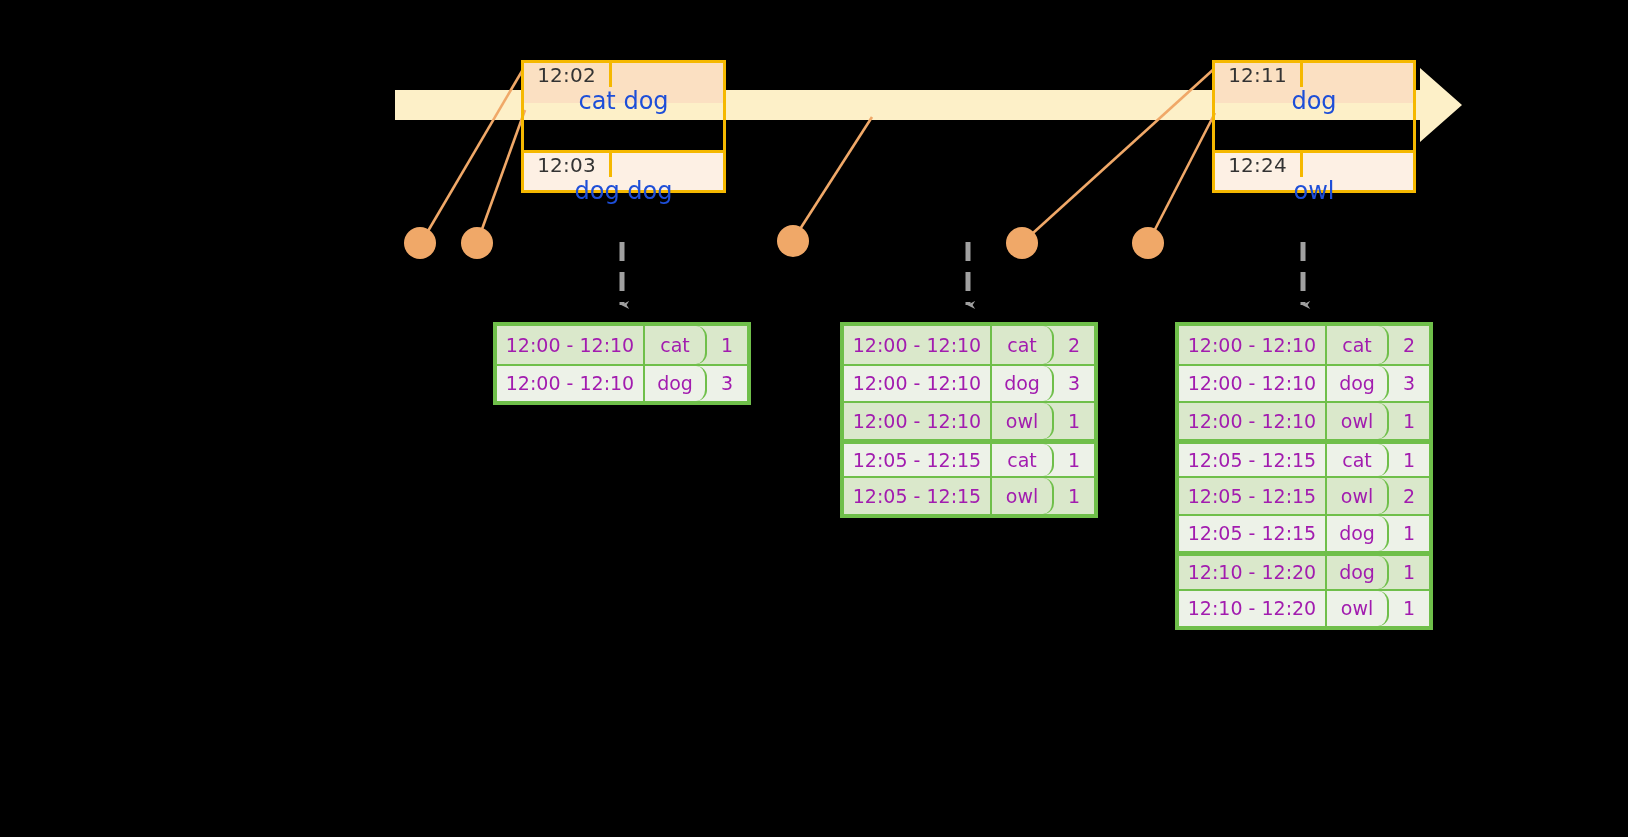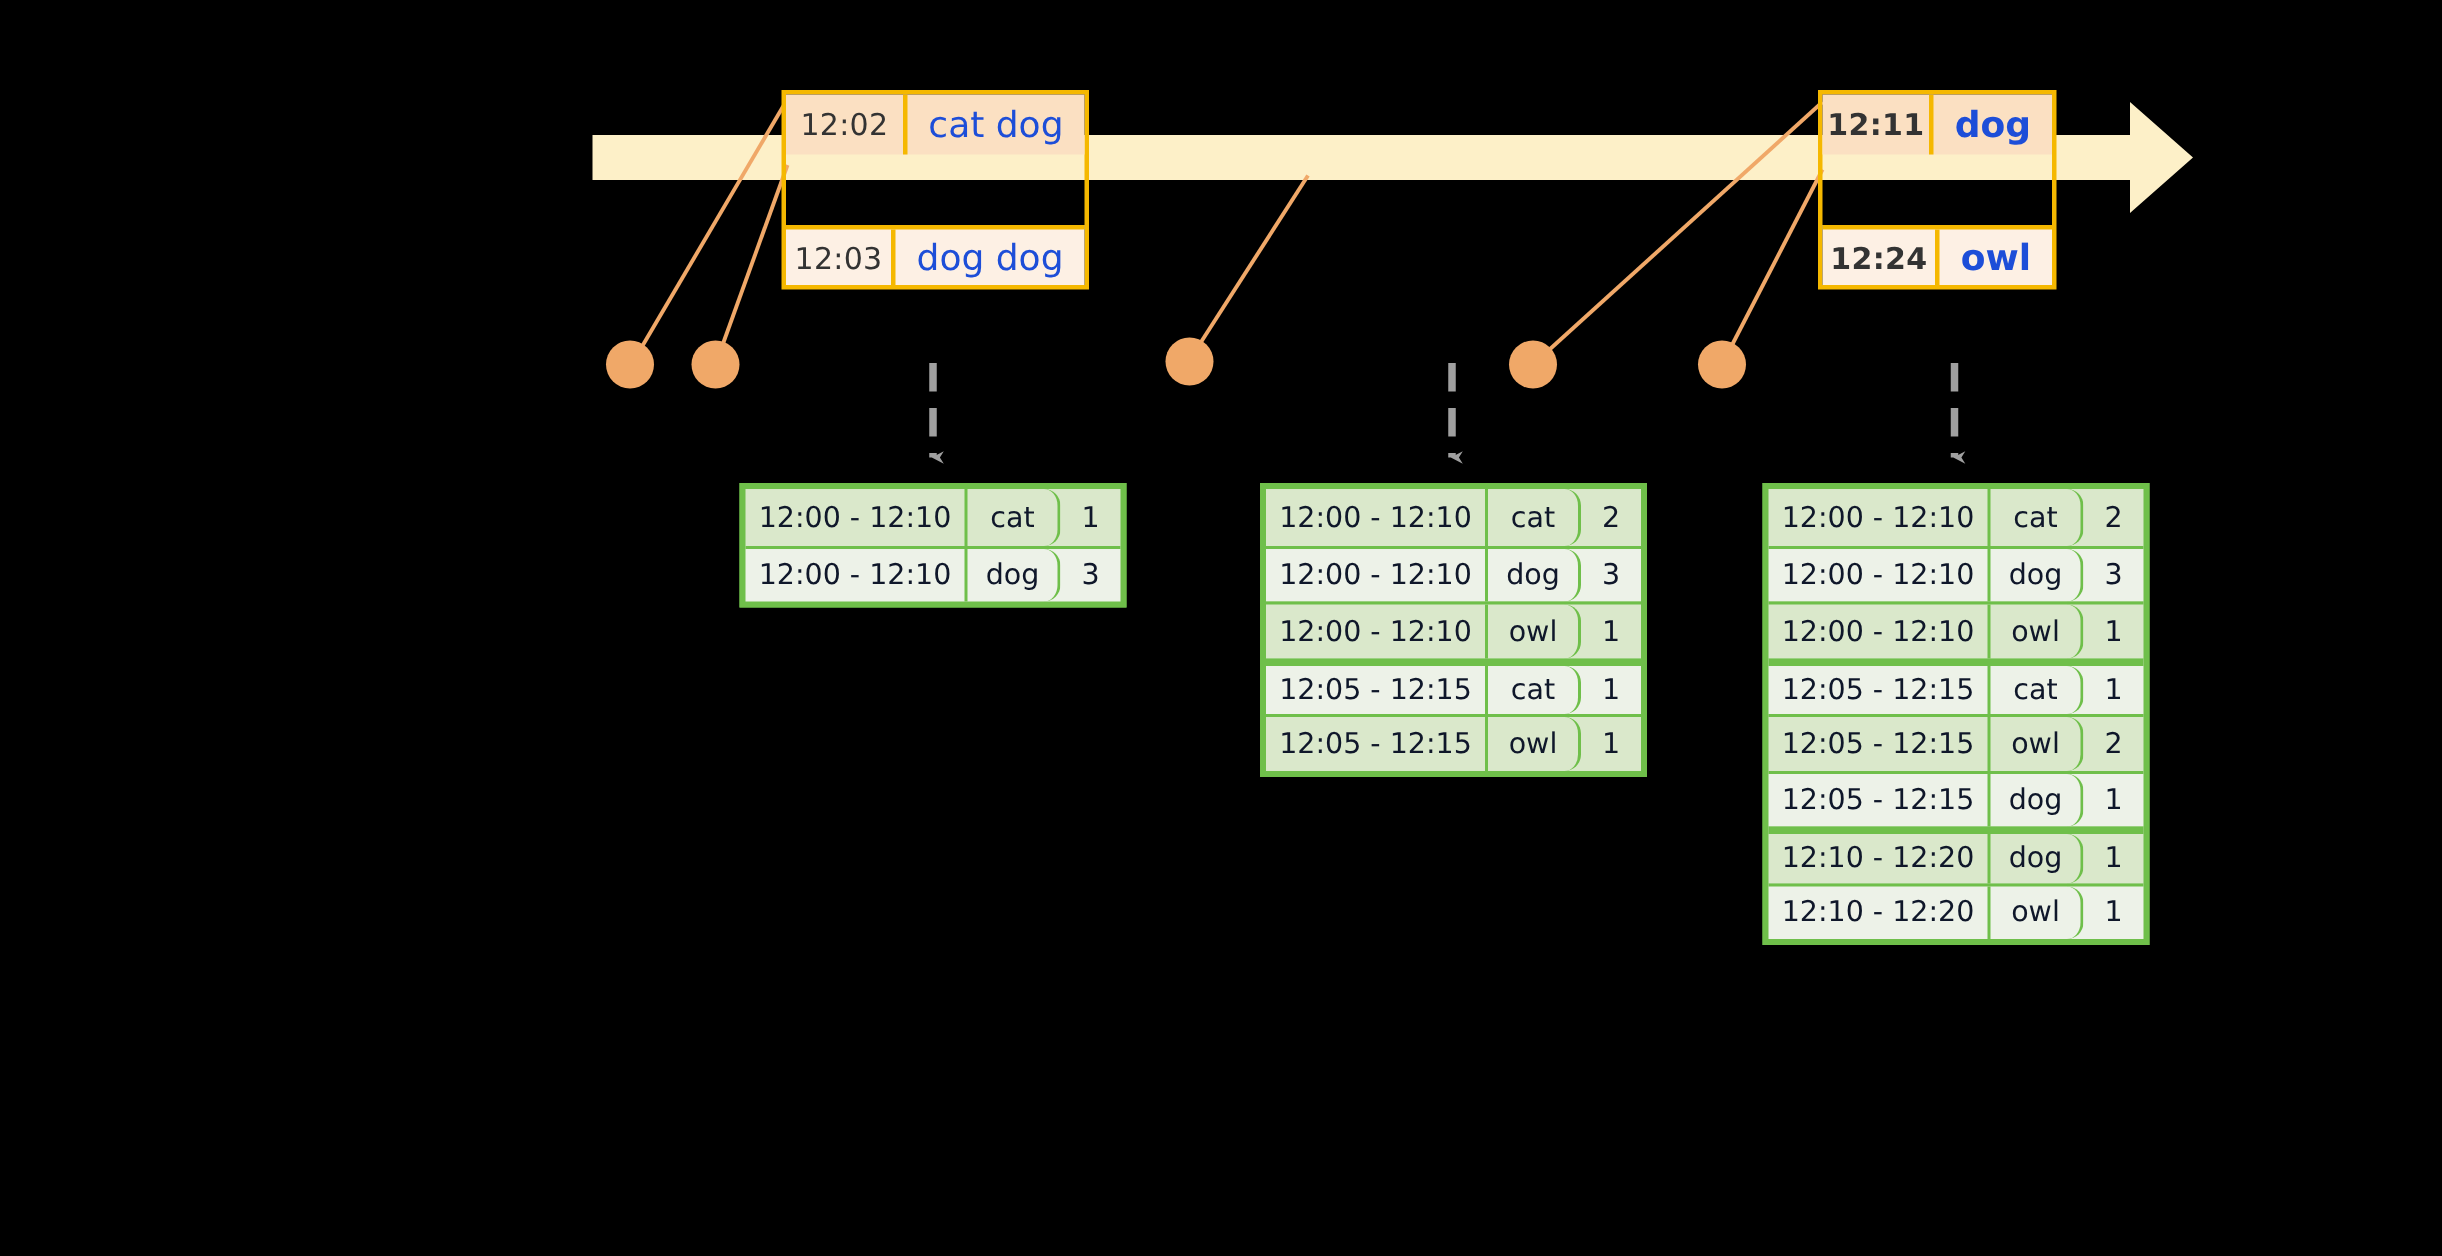--- a/index.html
+++ b/index.html
@@ -31,21 +31,21 @@
   
   .event-box {
     position: absolute;
     border: 3px solid #F5B800;
     box-sizing: border-box;
     display: flex;
     flex-direction: column;
   }
   .event-row {
     display: flex;
-    flex-direction: row;
+    flex-direction: column;
     height: 40px;
     box-sizing: border-box;
   }
   .event-row + .event-row {
     border-top: 3px solid #F5B800;
   }
   .event-row.shade-a { background: #FBE0C2; }
   .event-row.shade-b { background: #FDF0E4; margin-top: 47px; }
   .ev-time {
     width: 88px;
@@ -82,21 +82,21 @@
     height: 37.5px;
     box-sizing: border-box;
   }
   .rt-row + .rt-row { border-top: 2px solid #6FBF4A; }
   .rt-row.sep-strong { border-top: 5px solid #6FBF4A; }
   .rt-cell {
     display: flex;
     align-items: center;
     justify-content: center;
     font-size: 19px;
-    color: #0f172a;
+    color: #a21caf;
     box-sizing: border-box;
     white-space: nowrap;
   }
   .rt-cell.c-window { border-right: 2px solid #6FBF4A; }
   .rt-cell.c-word   { border-right: 2px solid #6FBF4A; border-radius: 11px; }
   .shadeA { background: #DAE8CB; }
   .shadeB { background: #EDF2E8; }
 </style>
 </head>
 <body>
@@ -142,21 +142,21 @@
       <div class="ev-time">12:02</div>
       <div class="ev-words">cat dog</div>
     </div>
     <div class="event-row shade-b">
       <div class="ev-time">12:03</div>
       <div class="ev-words">dog dog</div>
     </div>
   </div>
 
 
-  <div class="event-box" style="left:1212px; top:60px; width:159px;font-weight:bold;">
+  <div class="event-box" style="left:1212px; top:60px; width:204px;">
     <div class="event-row shade-a">
       <div class="ev-time">12:11</div>
       <div class="ev-words">dog</div>
     </div>
     <div class="event-row shade-b">
       <div class="ev-time">12:24</div>
       <div class="ev-words">owl</div>
     </div>
   </div>
 

